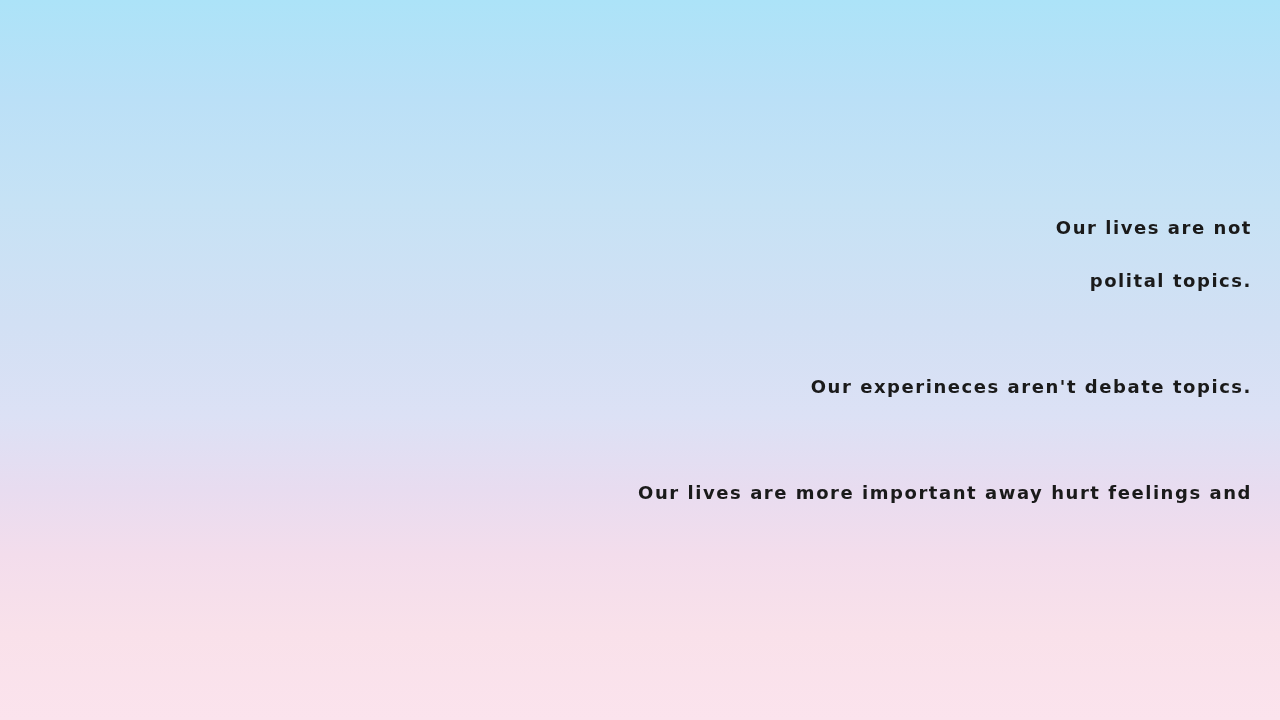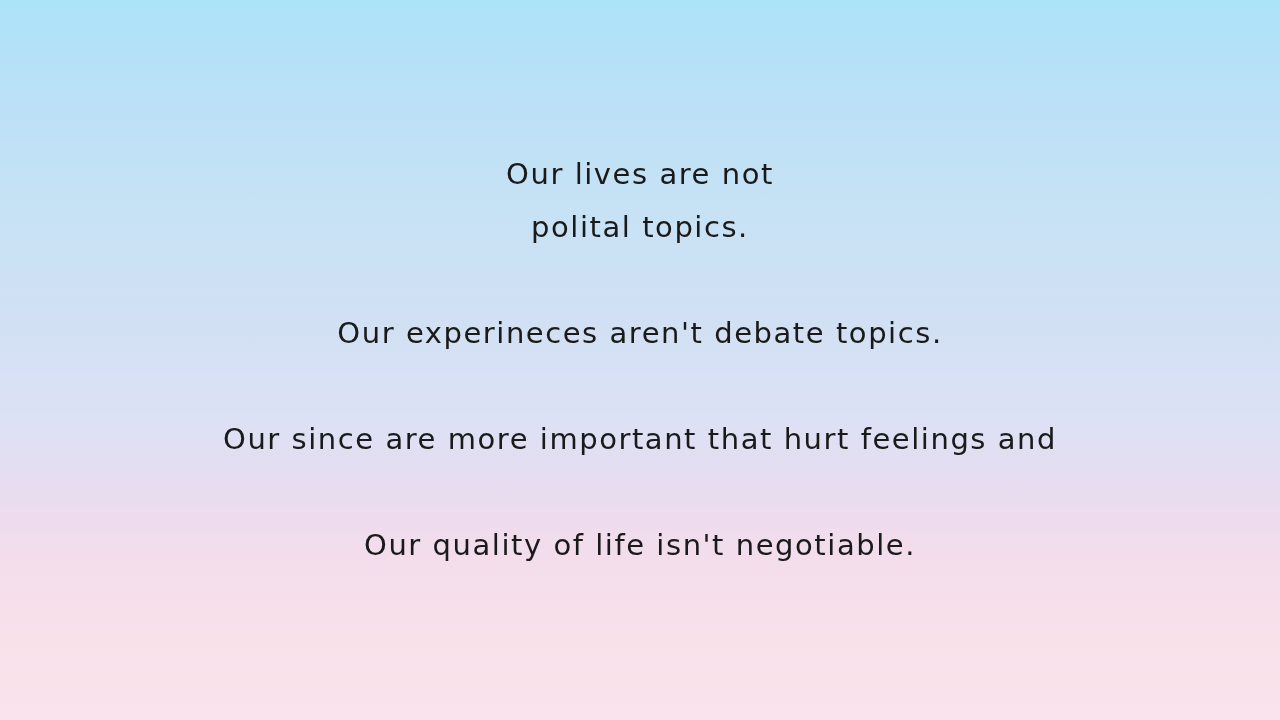--- a/index.html
+++ b/index.html
@@ -49,26 +49,26 @@
   }
 
   .quote-block {
     width: 100%;
     text-align: center;
   }
 
   .quote-line {
     display: block;
     width: 100%;
-    text-align: center;
+    text-align: right;
     color: #1a1a1a;
     font-family: "DejaVu Sans", sans-serif;
-    font-size: 29px;
+    font-size: 18px;
     line-height: 53px;
-    font-weight: 400;
+    font-weight: 700;
     letter-spacing: 1.55px;
     white-space: pre;
     -webkit-font-smoothing: antialiased;
   }
 
   
   .quote-block + .quote-block {
     margin-top: 53px;
   }
 
@@ -87,23 +87,20 @@
     <div class="quote-block">
       <span class="quote-line">Our lives are not</span>
       <span class="quote-line">polital topics.</span>
     </div>
 
     <div class="quote-block">
       <span class="quote-line">Our experineces aren't debate topics.</span>
     </div>
 
     <div class="quote-block">
-      <span class="quote-line">Our since are more important that hurt feelings and</span>
+      <span class="quote-line">Our lives are more important away hurt feelings and</span>
     </div>
 
-    <div class="quote-block">
-      <span class="quote-line">Our quality of life isn't negotiable.</span>
-    </div>
 
 
   </div>
 
 </div>
 
 </body></html>

